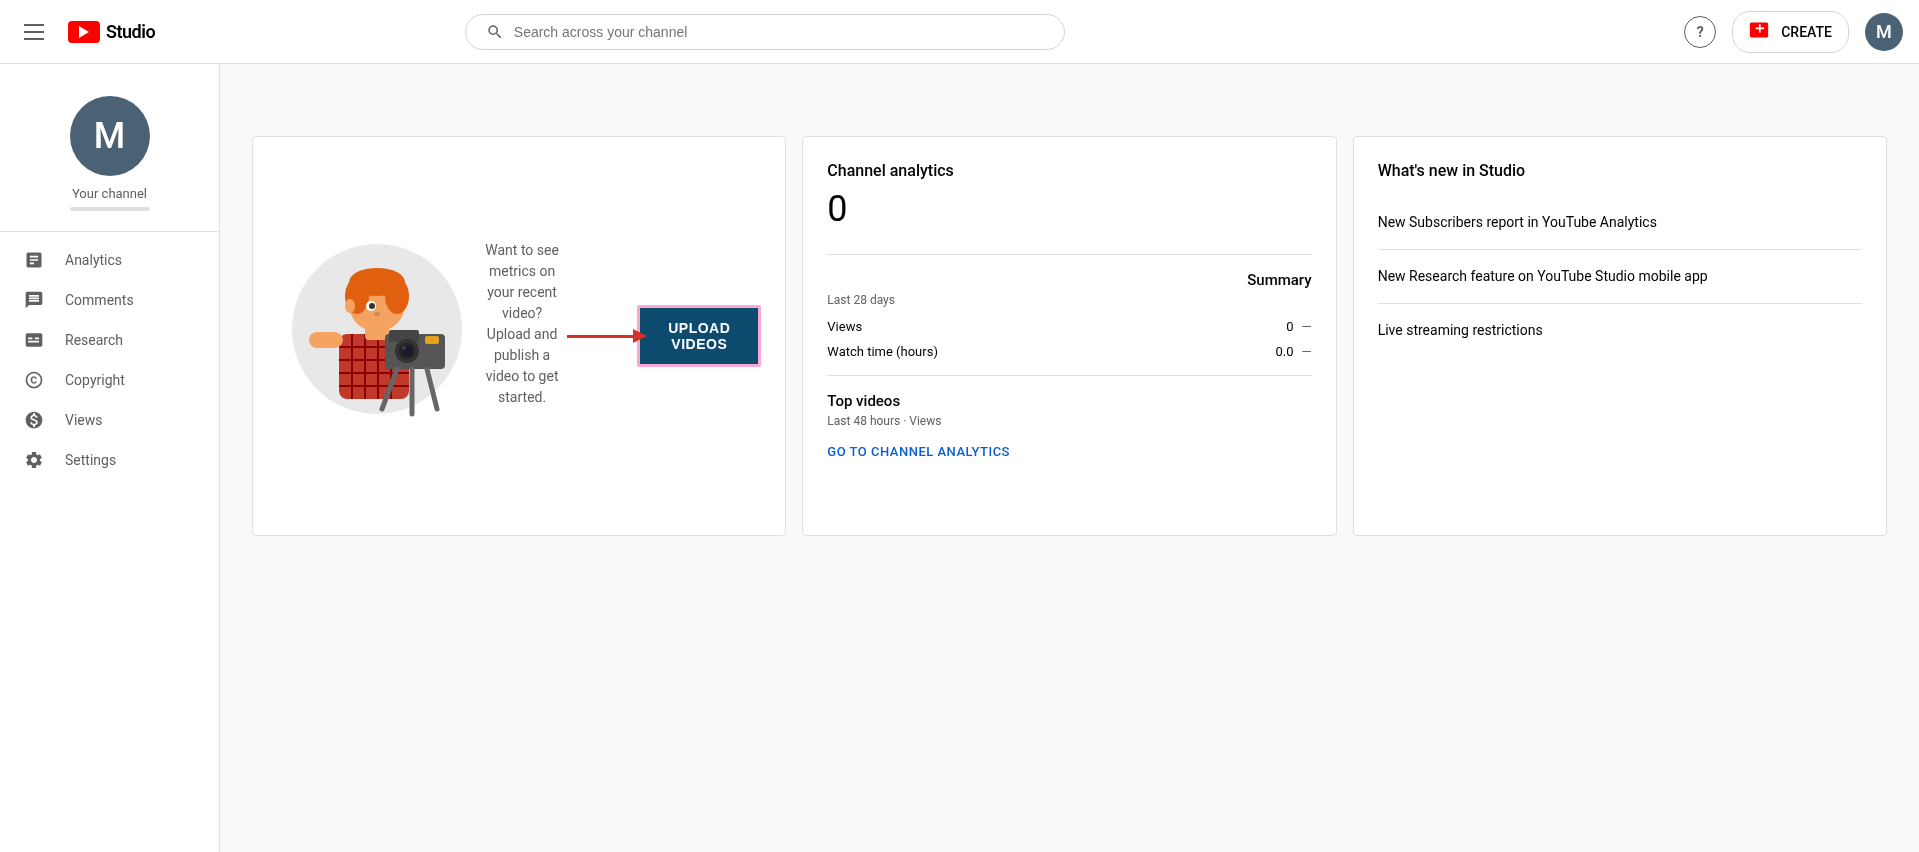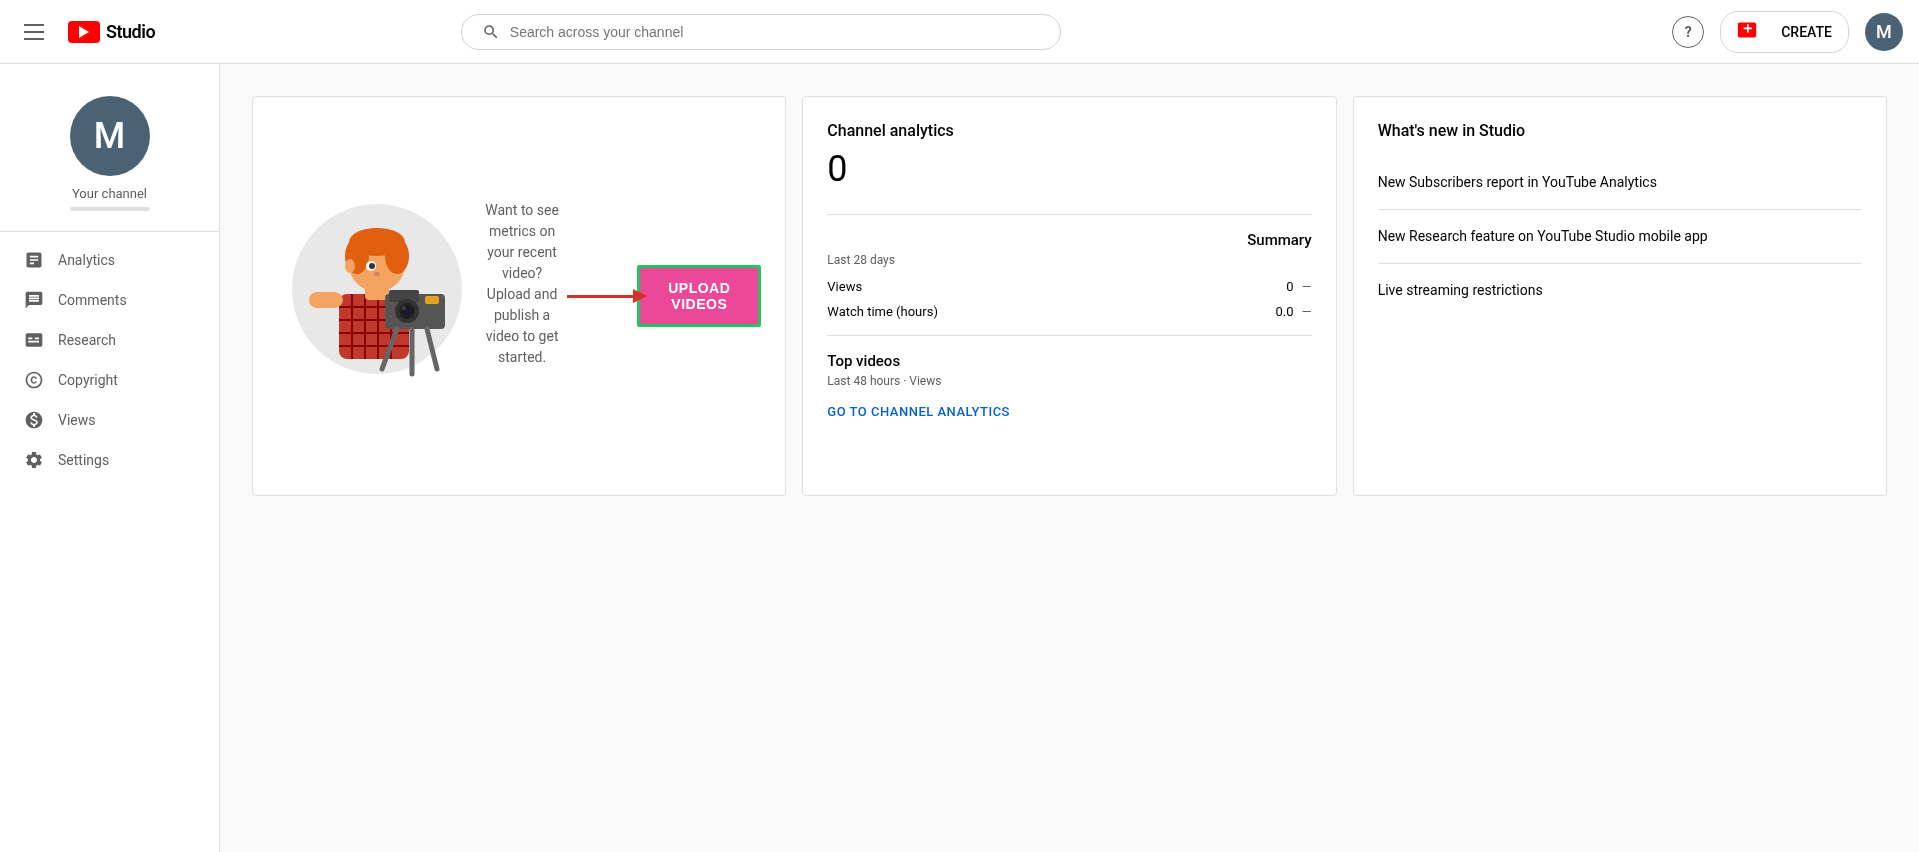--- a/index.html
+++ b/index.html
@@ -22,21 +22,21 @@
     .search-bar {
       flex: 1; max-width: 600px; margin: 0 auto;
       display: flex; align-items: center; border: 1px solid #d3d3d3;
       border-radius: 40px; padding: 8px 20px; background: #fff;
     }
     .search-bar input { border: none; outline: none; flex: 1; font-size: 14px; color: #606060; background: transparent; }
 
     .topnav-right { display: flex; align-items: center; gap: 16px; margin-left: auto; }
     .help-btn { width: 32px; height: 32px; border-radius: 50%; border: 1.5px solid #606060; display: flex; align-items: center; justify-content: center; color: #606060; font-size: 14px; cursor: pointer; font-weight: bold; }
     .create-btn {
-      display: flex; align-items: center; gap: 24px; border: 1.5px solid #d3d3d3;
+      display: flex; align-items: center; gap: 12px; border: 1.5px solid #d3d3d3;
       border-radius: 18px; padding: 8px 16px; cursor: pointer; font-size: 14px; font-weight: 500;
       background: #fff; color: #030303;
     }
     .create-icon { color: #ff0000; font-size: 18px; }
     .avatar-circle {
       width: 38px; height: 38px; border-radius: 50%; background: #4a6274;
       display: flex; align-items: center; justify-content: center;
       color: #fff; font-size: 18px; font-weight: 500; cursor: pointer;
     }
 
@@ -44,47 +44,47 @@
     .sidebar {
       width: 220px; background: #fff; border-right: 1px solid #e0e0e0;
       padding: 16px 0; position: fixed; top: 64px; bottom: 0; left: 0; overflow-y: auto;
     }
     .sidebar-profile { display: flex; flex-direction: column; align-items: center; padding: 16px 0 20px; border-bottom: 1px solid #e0e0e0; margin-bottom: 8px; }
     .sidebar-avatar { width: 80px; height: 80px; border-radius: 50%; background: #4a6274; display: flex; align-items: center; justify-content: center; color: #fff; font-size: 36px; font-weight: 500; }
     .sidebar-channel-label { font-size: 13px; color: #606060; margin-top: 10px; }
     .sidebar-channel-bar { width: 80px; height: 4px; background: #e0e0e0; border-radius: 2px; margin-top: 6px; }
 
     .sidebar-item {
-      display: flex; align-items: center; gap: 14px; padding: 10px 24px;
+      display: flex; align-items: center; gap: 21px; padding: 10px 24px;
       cursor: pointer; color: #606060; font-size: 14px; font-weight: 400;
     }
     .sidebar-icon { width: 20px; height: 20px; display: flex; align-items: center; justify-content: center; flex-shrink: 0; }
 
     
     .main { margin-left: 220px; flex: 1; padding: 32px 32px 32px 32px; }
     .page-header { display: flex; align-items: center; justify-content: space-between; margin-bottom: 28px; }
     .page-title { font-size: 24px; font-weight: 400; color: #030303; }
     .page-header-actions { display: flex; align-items: center; gap: 16px; }
     .icon-btn { width: 36px; height: 36px; display: flex; align-items: center; justify-content: center; cursor: pointer; color: #606060; font-size: 18px; }
 
     .dashboard-grid { display: grid; grid-template-columns: 1fr 1fr 1fr; gap: 16px; }
 
     
-    .card { background: #fff; border: 1px solid #e0e0e0; border-radius: 4px; padding: 24px; }
+    .card { background: #fff; border: 1px solid #e0e0e0; border-radius: 4px; padding: 24px; margin-top: 40px; }
 
     
     .upload-card { display: flex; flex-direction: row; align-items: center; justify-content: center; min-height: 400px; }
     .upload-illustration { width: 200px; height: 200px; margin-bottom: 24px; position: relative; }
 
     .upload-text { text-align: center; color: #606060; font-size: 14px; line-height: 1.5; margin-bottom: 24px; }
 
     .arrow-btn-wrapper { display: flex; align-items: center; gap: 0; position: relative; }
 
     .upload-btn {
-      background: #ec4899; color: #fff; border: 3px solid #22c55e;
+      background: #0c4a6e; color: #fff; border: 3px solid #f9a8d4;
       padding: 12px 28px; font-size: 14px; font-weight: 700; letter-spacing: 0.5px;
       cursor: pointer; text-transform: uppercase; border-radius: 2px;
     }
 
     
     .analytics-card { }
     .analytics-title { font-size: 16px; font-weight: 500; margin-bottom: 8px; }
     .analytics-subtitle { font-size: 13px; color: #606060; margin-bottom: 4px; }
     .analytics-subscribers { font-size: 36px; font-weight: 400; margin-bottom: 24px; }
     .analytics-divider { border: none; border-top: 1px solid #e0e0e0; margin: 16px 0; }

